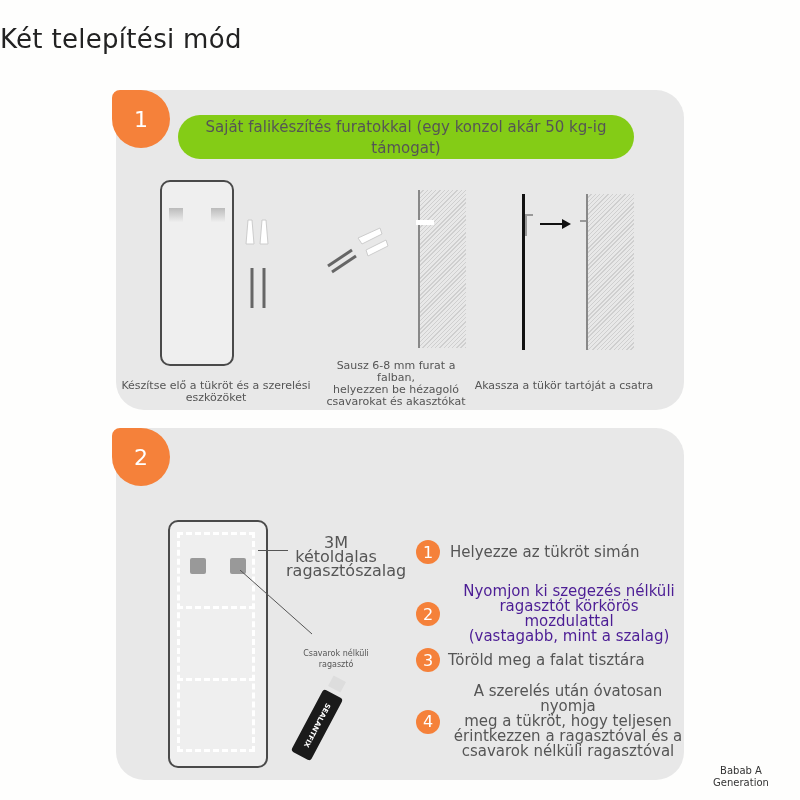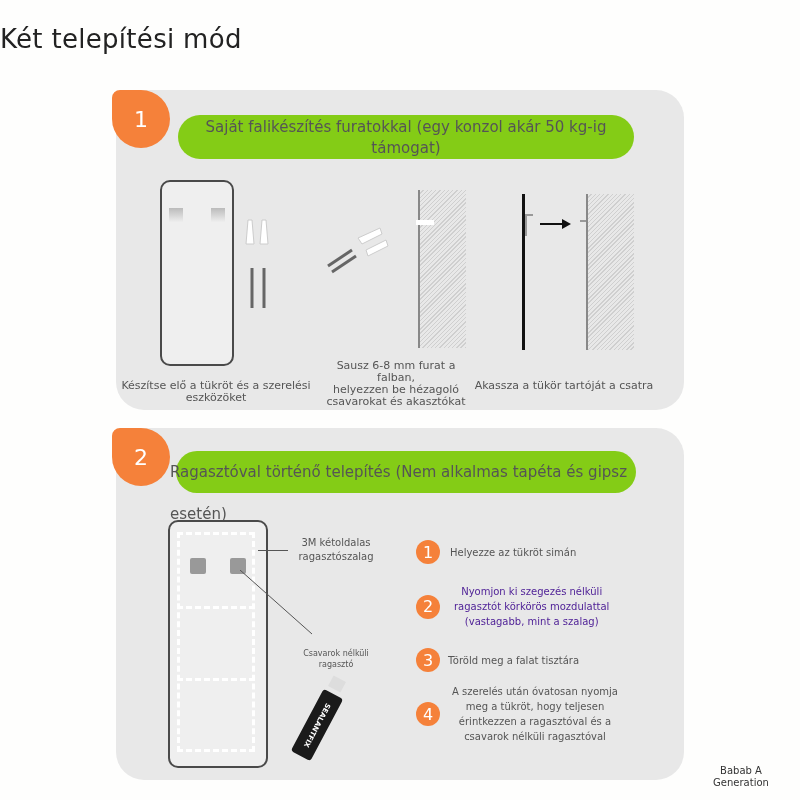--- a/index.html
+++ b/index.html
@@ -14,21 +14,21 @@
   .pill { position:absolute; background:#84cc16; border-radius:24px; text-align:center; color:#555; font-size:15px; }
   .p1 .pill { left:62px; top:25px; width:456px; height:42px; line-height:21px; padding-top:2px; }
   .p2 .pill { left:60px; top:23px; width:460px; height:42px; line-height:42px; text-align:left; padding-left:0; }
   .p2 .pill span { position:relative; left:-6px; }
   .caption { position:absolute; font-size:11px; color:#555; text-align:center; line-height:12px; }
   .mirror { position:absolute; border:2px solid #4a4a4a; border-radius:10px; background:#efefef; }
   .hatch { position:absolute; background:repeating-linear-gradient(135deg,#e8e8e8 0 2px,#cfcfcf 2px 3px); border-left:2px solid #888; }
   .step-row { position:absolute; left:300px; display:flex; align-items:center; }
   .step-circle { width:24px; height:24px; border-radius:50%; background:#f5813a; color:#fff; font-size:16px;
                  display:flex; align-items:center; justify-content:center; flex:none; }
-  .step-text { font-size:10px; color:#555; line-height:15px; text-align:center; }
+  .step-text { font-size:15px; color:#555; line-height:15px; text-align:center; }
   .watermark { position:absolute; left:701px; top:765px; width:80px; text-align:center; font-size:10px; color:#333; line-height:12px; }
 </style>
 </head>
 <body>
 
 <div class="title">Két telepítési mód</div>
 
 <div class="panel p1">
   <div class="num-badge">1</div>
   <div class="pill">Saját falikészítés furatokkal (egy konzol akár 50 kg-ig támogat)</div>
@@ -66,34 +66,33 @@
     <line x1="0" y1="6" x2="24" y2="6" stroke="#111" stroke-width="2"></line>
     <path d="M22 1 L31 6 L22 11Z" fill="#111"></path>
   </svg>
   <div style="position:absolute;left:464px;top:130px;width:6px;height:2px;background:#999;"></div>
   <div class="hatch" style="left:470px;top:104px;width:46px;height:156px;"></div>
   <div class="caption" style="left:358px;top:290px;width:180px;">Akassza a tükör tartóját a csatra</div>
 </div>
 
 <div class="panel p2">
   <div class="num-badge">2</div>
-  <div class="pill"><span>Ragasztóval történő telepítés (Nem alkalmas tapéta és gipsz esetén)</span></div>
 
   <div class="mirror" style="left:52px;top:92px;width:96px;height:244px;"></div>
   <div style="position:absolute;left:61px;top:104px;width:78px;height:220px;border:3px dashed #fff;box-sizing:border-box;"></div>
   <div style="position:absolute;left:61px;top:178px;width:78px;height:0;border-top:3px dashed #fff;"></div>
   <div style="position:absolute;left:61px;top:250px;width:78px;height:0;border-top:3px dashed #fff;"></div>
   <div style="position:absolute;left:74px;top:130px;width:16px;height:16px;background:#999;border-radius:2px;"></div>
   <div style="position:absolute;left:114px;top:130px;width:16px;height:16px;background:#999;border-radius:2px;"></div>
   <div style="position:absolute;left:142px;top:122px;width:30px;height:1px;background:#555;"></div>
   <svg style="position:absolute;left:124px;top:142px" width="80" height="70">
       <line x1="0" y1="0" x2="72" y2="64" stroke="#555"></line>
     </svg>
 
-  <div class="caption" style="left:170px;top:108px;width:100px;font-size:10px;line-height:14px;color:#555;">
+  <div class="caption" style="left:170px;top:108px;width:100px;font-size:16px;line-height:14px;color:#555;">
     <div>3M kétoldalas</div>
     <div>ragasztószalag</div>
   </div>
   <div class="caption" style="left:180px;top:220px;width:80px;font-size:8px;line-height:11px;">
     <div>Csavarok nélküli</div>
     <div>ragasztó</div>
   </div>
 
   <div style="position:absolute;left:190px;top:262px;width:22px;height:70px;background:#1a1a1a;transform:rotate(28deg);border-radius:3px;display:flex;align-items:center;justify-content:center;">
     <span style="color:#fff;font-size:7px;writing-mode:vertical-rl;font-weight:bold;">SEALANTFIX</span>

